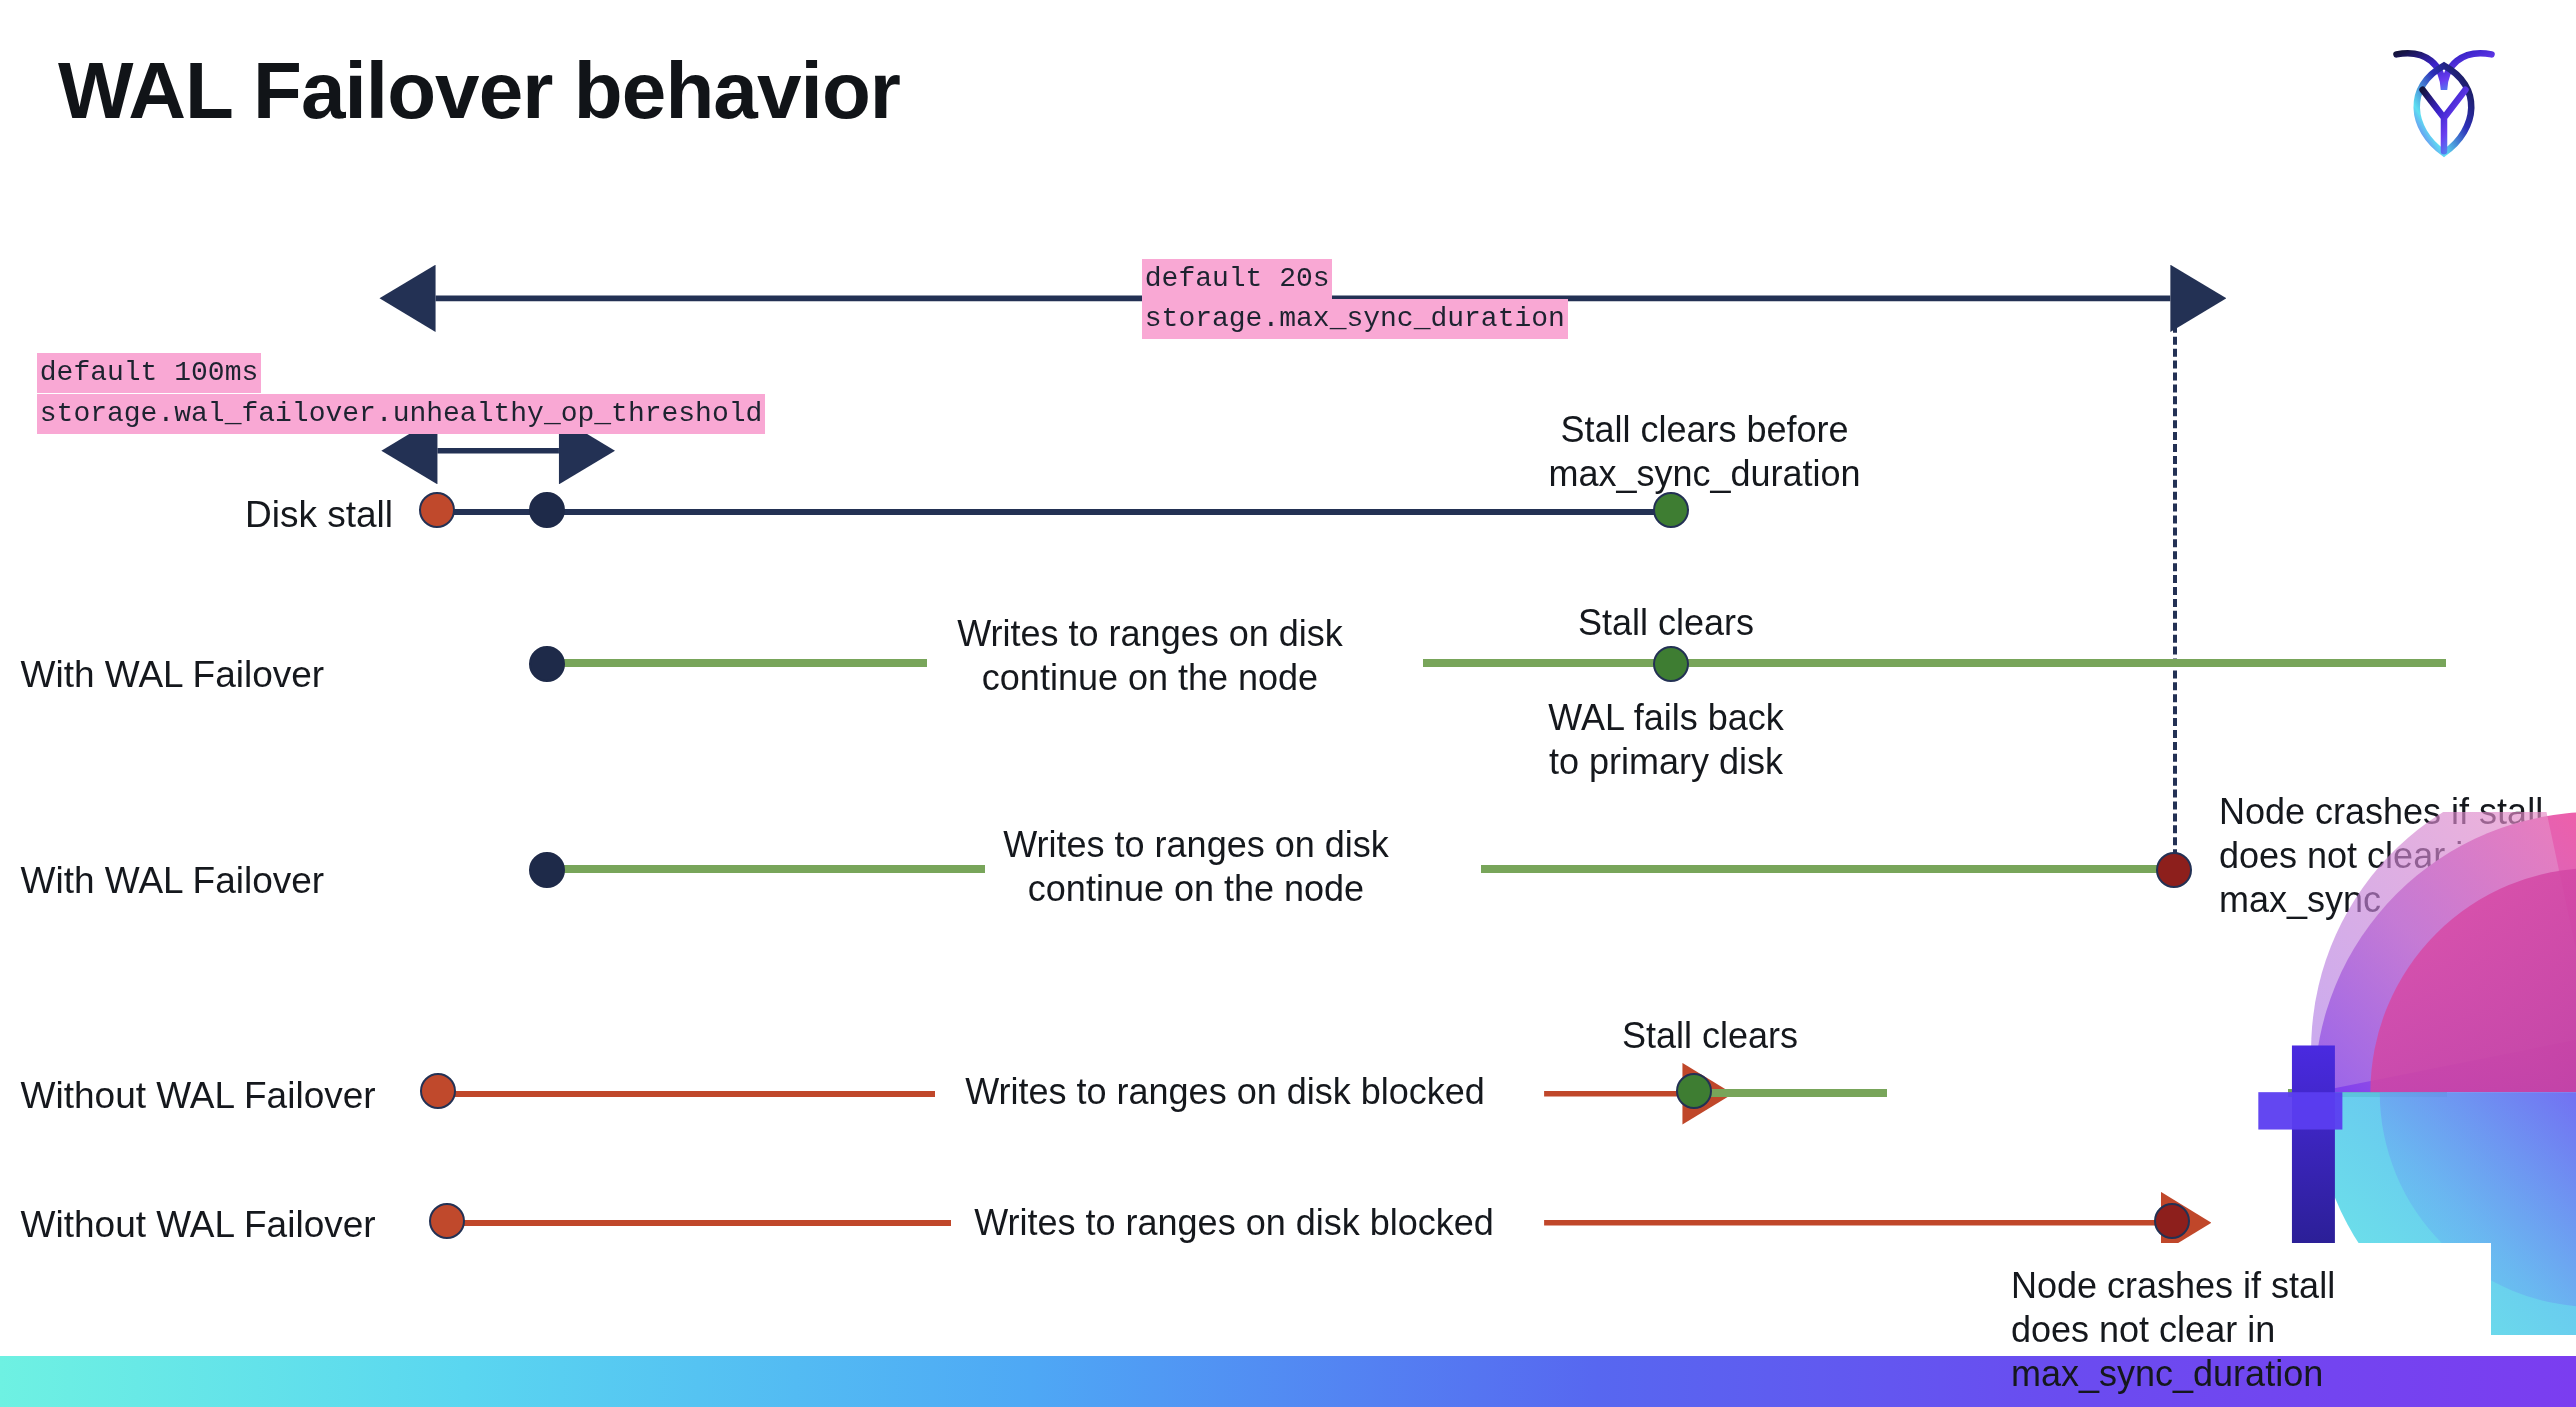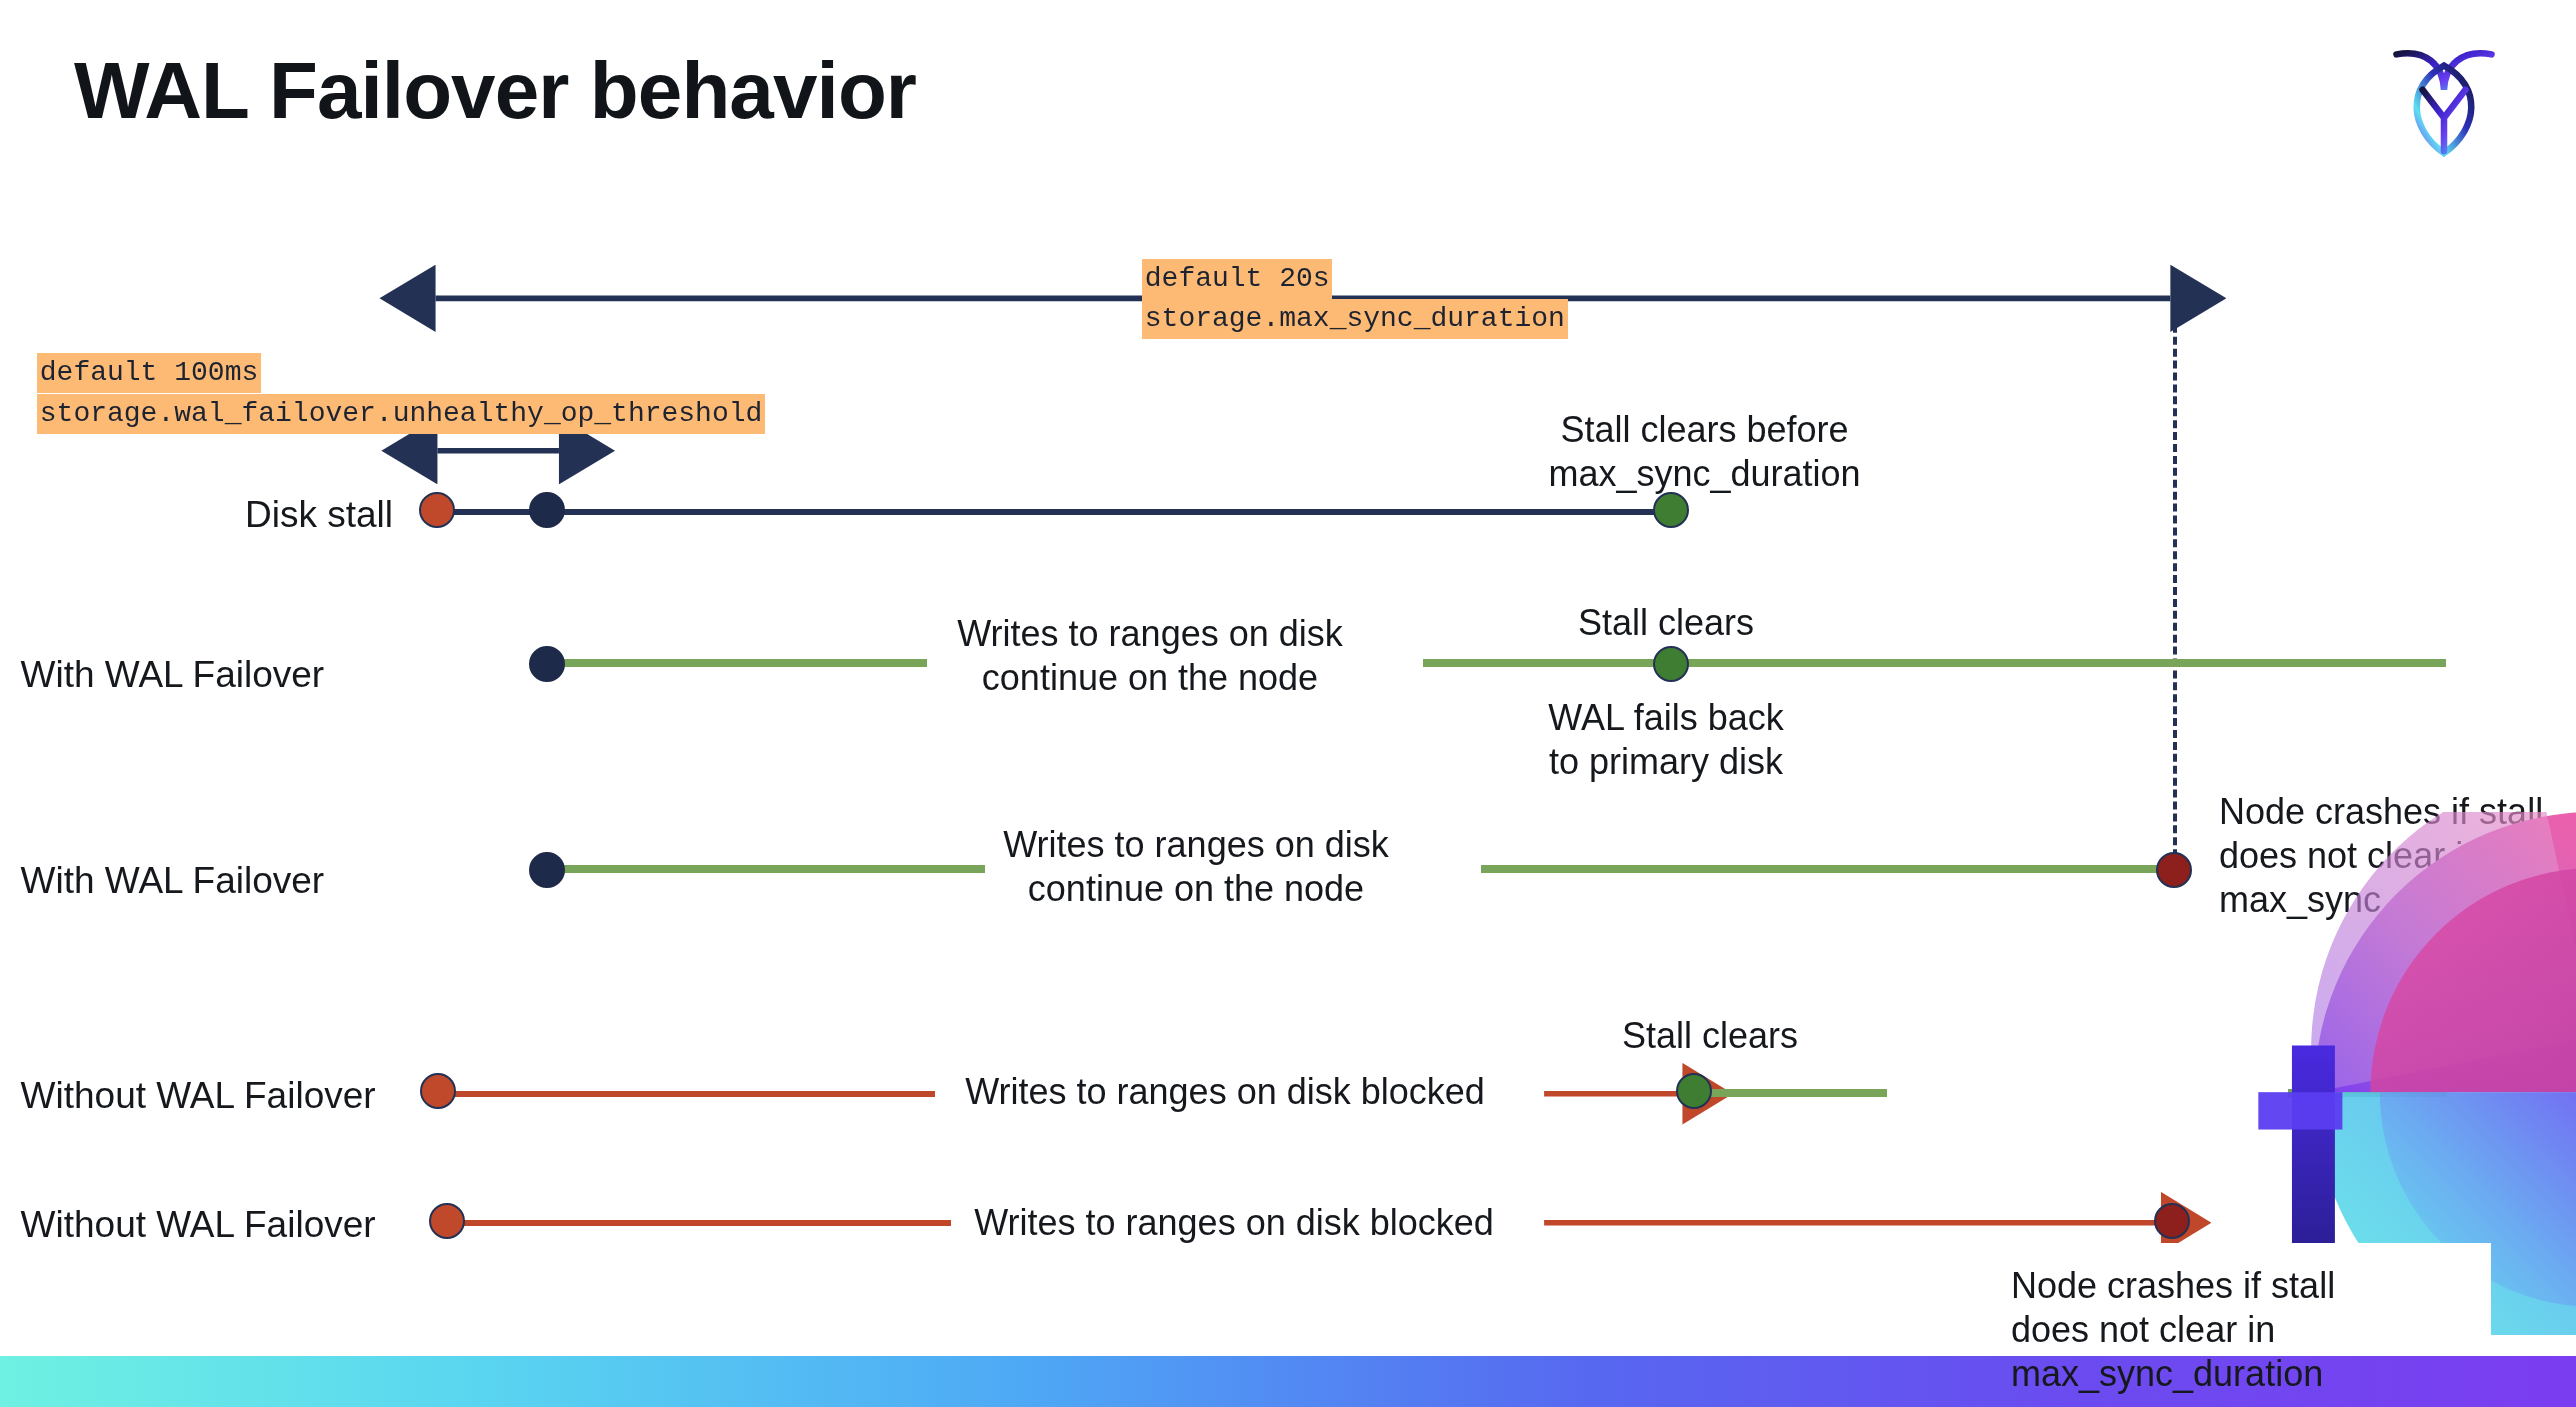--- a/index.html
+++ b/index.html
@@ -7,33 +7,33 @@
     width:2576px;height:1408px;
     background:#ffffff;
     font-family:"Liberation Sans", sans-serif;
     overflow:hidden;
     position:relative;
   }
   .slide{position:absolute;left:0;top:0;width:2576px;height:1408px;overflow:hidden;background:#fff;}
 
   
   .title{
-    position:absolute;left:74px;top:47px;
+    position:absolute;left:58px;top:47px;
     font-size:80px;font-weight:bold;color:#111418;
     letter-spacing:-0.9px;line-height:1.1;white-space:nowrap;
   }
 
   
   .logo{position:absolute;left:2389px;top:28px;width:110px;height:131px;}
 
   
   .code{
     position:absolute;
     font-family:"Liberation Mono", "DejaVu Sans Mono", monospace;
-    font-size:28px;color:#1d2330;background:#fdba74;
+    font-size:28px;color:#1d2330;background:#f9a8d4;
     white-space:nowrap;line-height:1.35;padding:0.9px 2.8px;
   }
 
   
   .rowlabel{
     position:absolute;font-size:37px;color:#15181d;
     white-space:nowrap;text-align:right;line-height:1.15;
   }
   .note{
     position:absolute;font-size:36px;color:#15181d;

